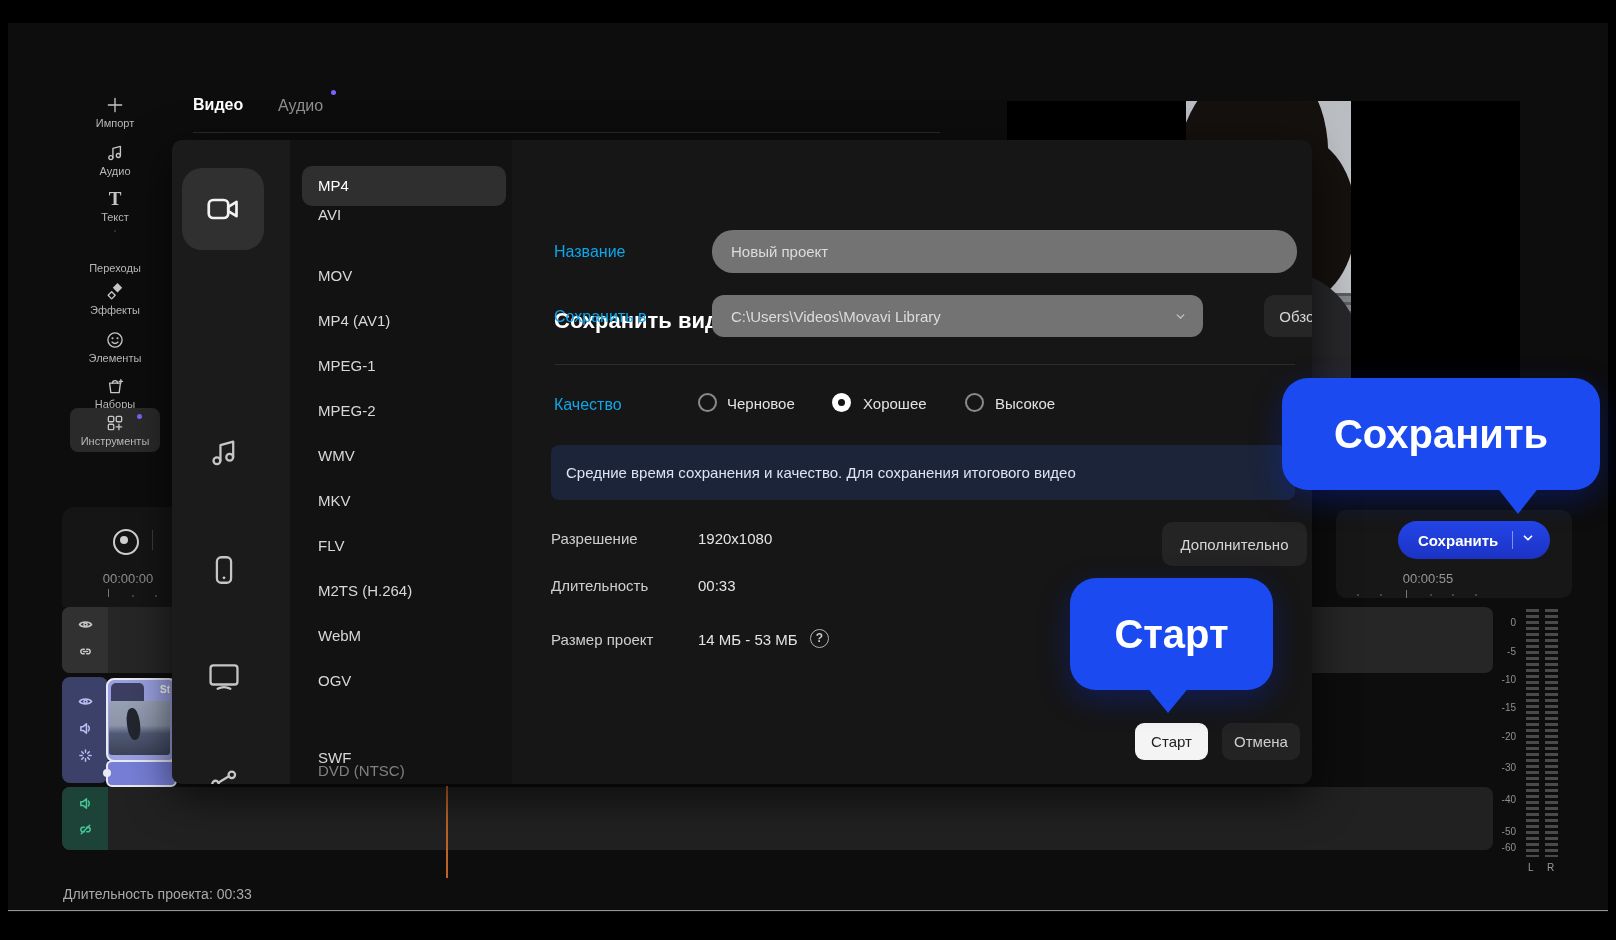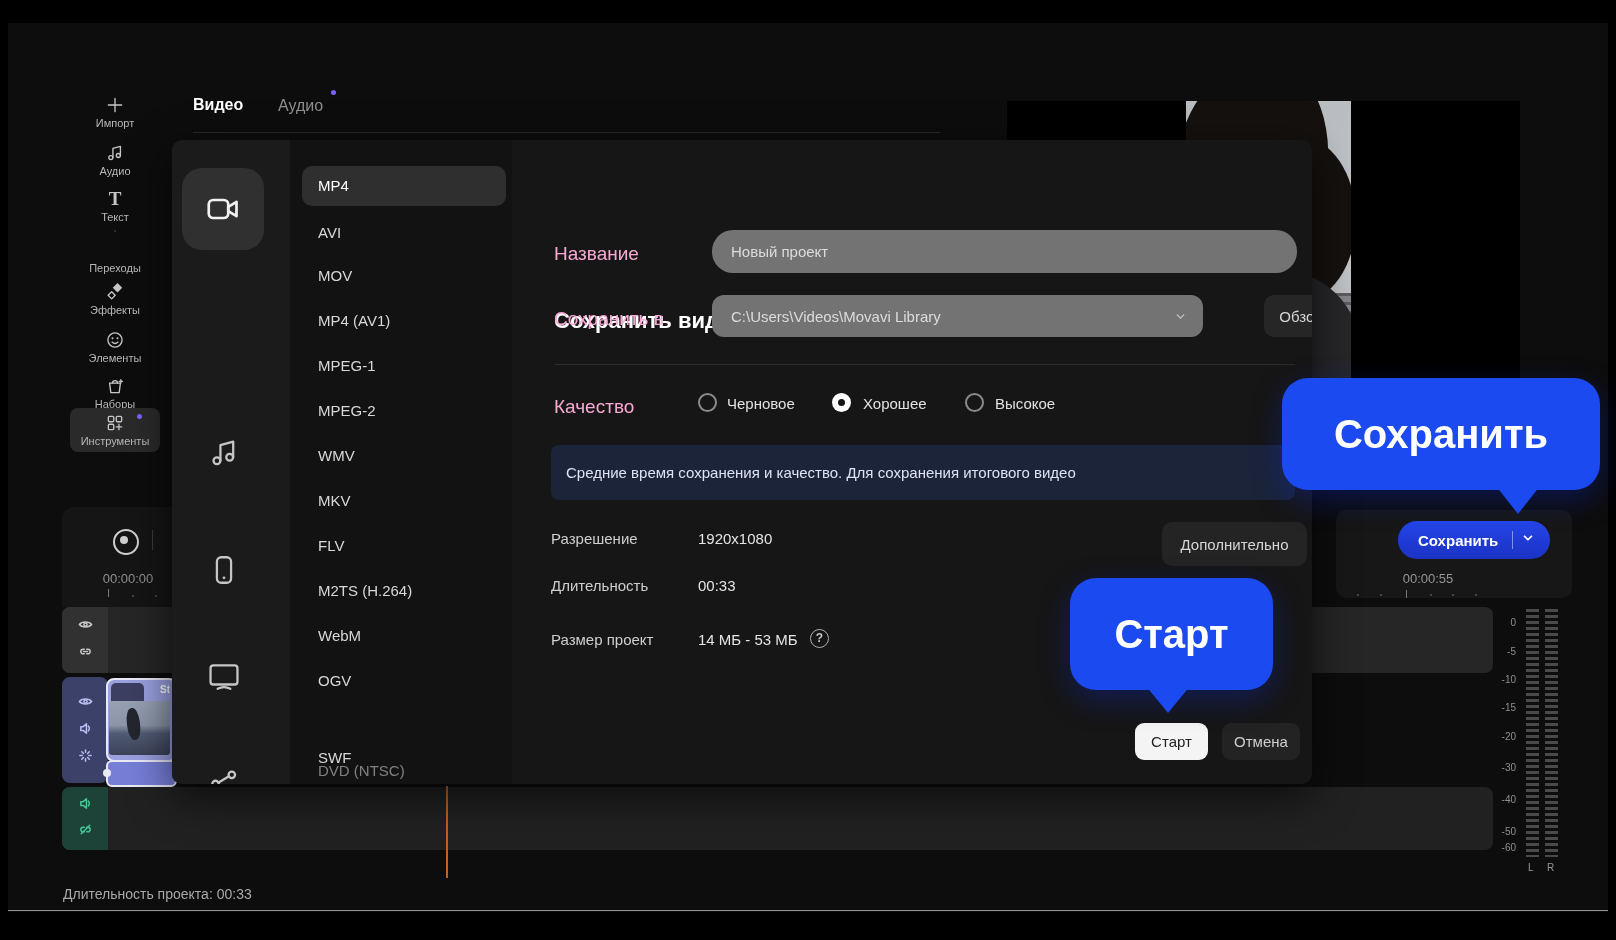--- a/index.html
+++ b/index.html
@@ -97,21 +97,21 @@
   .cat svg{width:34px;height:34px;}
   .cat-sel{left:10px;top:28px;width:82px;height:82px;background:#303030;border-radius:20px;
            display:flex;align-items:center;justify-content:center;}
   .cat-sel svg{width:36px;height:36px;}
   .cat-sel .ic{stroke:#f2f2f2;stroke-width:1.8;}
   .fmt{left:130px;width:204px;height:40px;line-height:40px;padding-left:16px;font-size:15px;color:#d8d8d8;cursor:pointer;box-sizing:border-box;}
   .fmt-sel{background:#2f2f2f;border-radius:10px;color:#fff;}
   .fmt-cut{opacity:.55;}
 
   .dlg-title{left:382px;top:168px;font-size:22px;font-weight:bold;color:#fff;}
-  .f-label{left:382px;font-size:19px;color:#f9a8d4;}
+  .f-label{left:382px;font-size:16px;color:#0ea5e9;}
   .pill{background:#737373;border-radius:21px;font-size:15px;color:#dcdcdc;display:flex;align-items:center;}
   .pill-name{left:540px;top:90px;width:585px;height:43px;padding-left:19px;box-sizing:border-box;}
   .pill-path{left:540px;top:155px;width:491px;height:42px;padding-left:19px;box-sizing:border-box;border-radius:12px;}
   .pill-path svg{position:absolute;right:16px;top:15px;width:13px;height:13px;}
   .btn{background:#262626;border-radius:10px;display:flex;align-items:center;justify-content:center;
        font-size:15px;color:#d6d6d6;cursor:pointer;}
   .btn-browse{left:1092px;top:155px;width:74px;height:42px;}
   .hline{left:383px;top:224px;width:740px;height:1px;background:#2c2c2c;}
 
   .radio{width:19px;height:19px;border-radius:50%;box-sizing:border-box;border:2px solid #8a8a8a;top:253px;cursor:pointer;}
@@ -345,21 +345,21 @@
     <div class="abs cat" style="top:627px;">
       <svg viewBox="0 0 24 24">
           <circle class="ic" cx="17.5" cy="5.5" r="2.3"></circle>
           <circle class="ic" cx="6" cy="12" r="2.3"></circle>
           <circle class="ic" cx="17.5" cy="18.5" r="2.3"></circle>
           <path class="ic" d="M8.2 10.9l7-4.2M8.2 13.1l7 4.2"></path>
         </svg>
     </div>
 
     <div class="abs fmt fmt-sel" style="top:26px;">MP4</div>
-    <div class="abs fmt" style="top:73px;">AVI</div>
+    <div class="abs fmt" style="top:55px;">AVI</div>
     <div class="abs fmt" style="top:116px;">MOV</div>
     <div class="abs fmt" style="top:161px;">MP4 (AV1)</div>
     <div class="abs fmt" style="top:206px;">MPEG-1</div>
     <div class="abs fmt" style="top:251px;">MPEG-2</div>
     <div class="abs fmt" style="top:296px;">WMV</div>
     <div class="abs fmt" style="top:341px;">MKV</div>
     <div class="abs fmt" style="top:386px;">FLV</div>
     <div class="abs fmt" style="top:431px;">M2TS (H.264)</div>
     <div class="abs fmt" style="top:476px;">WebM</div>
     <div class="abs fmt" style="top:521px;">OGV</div>

